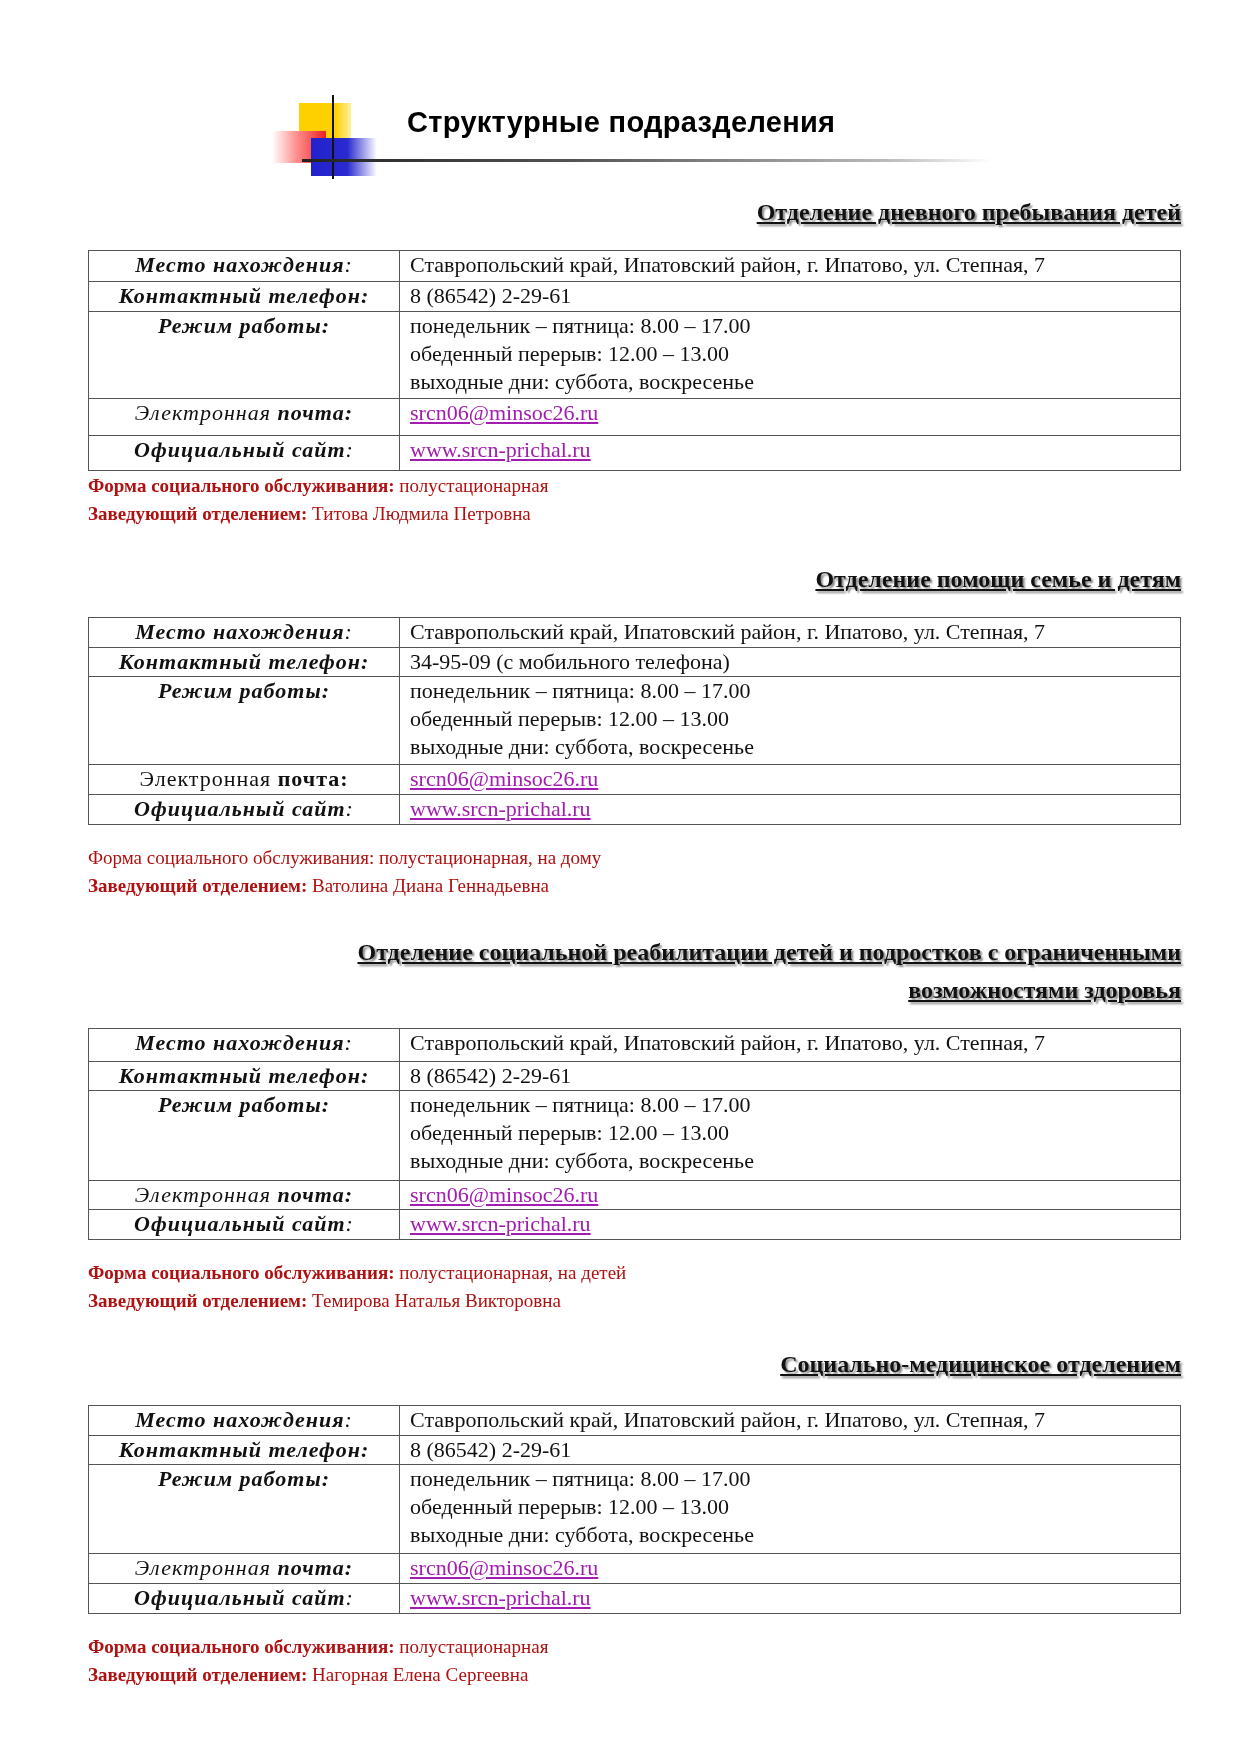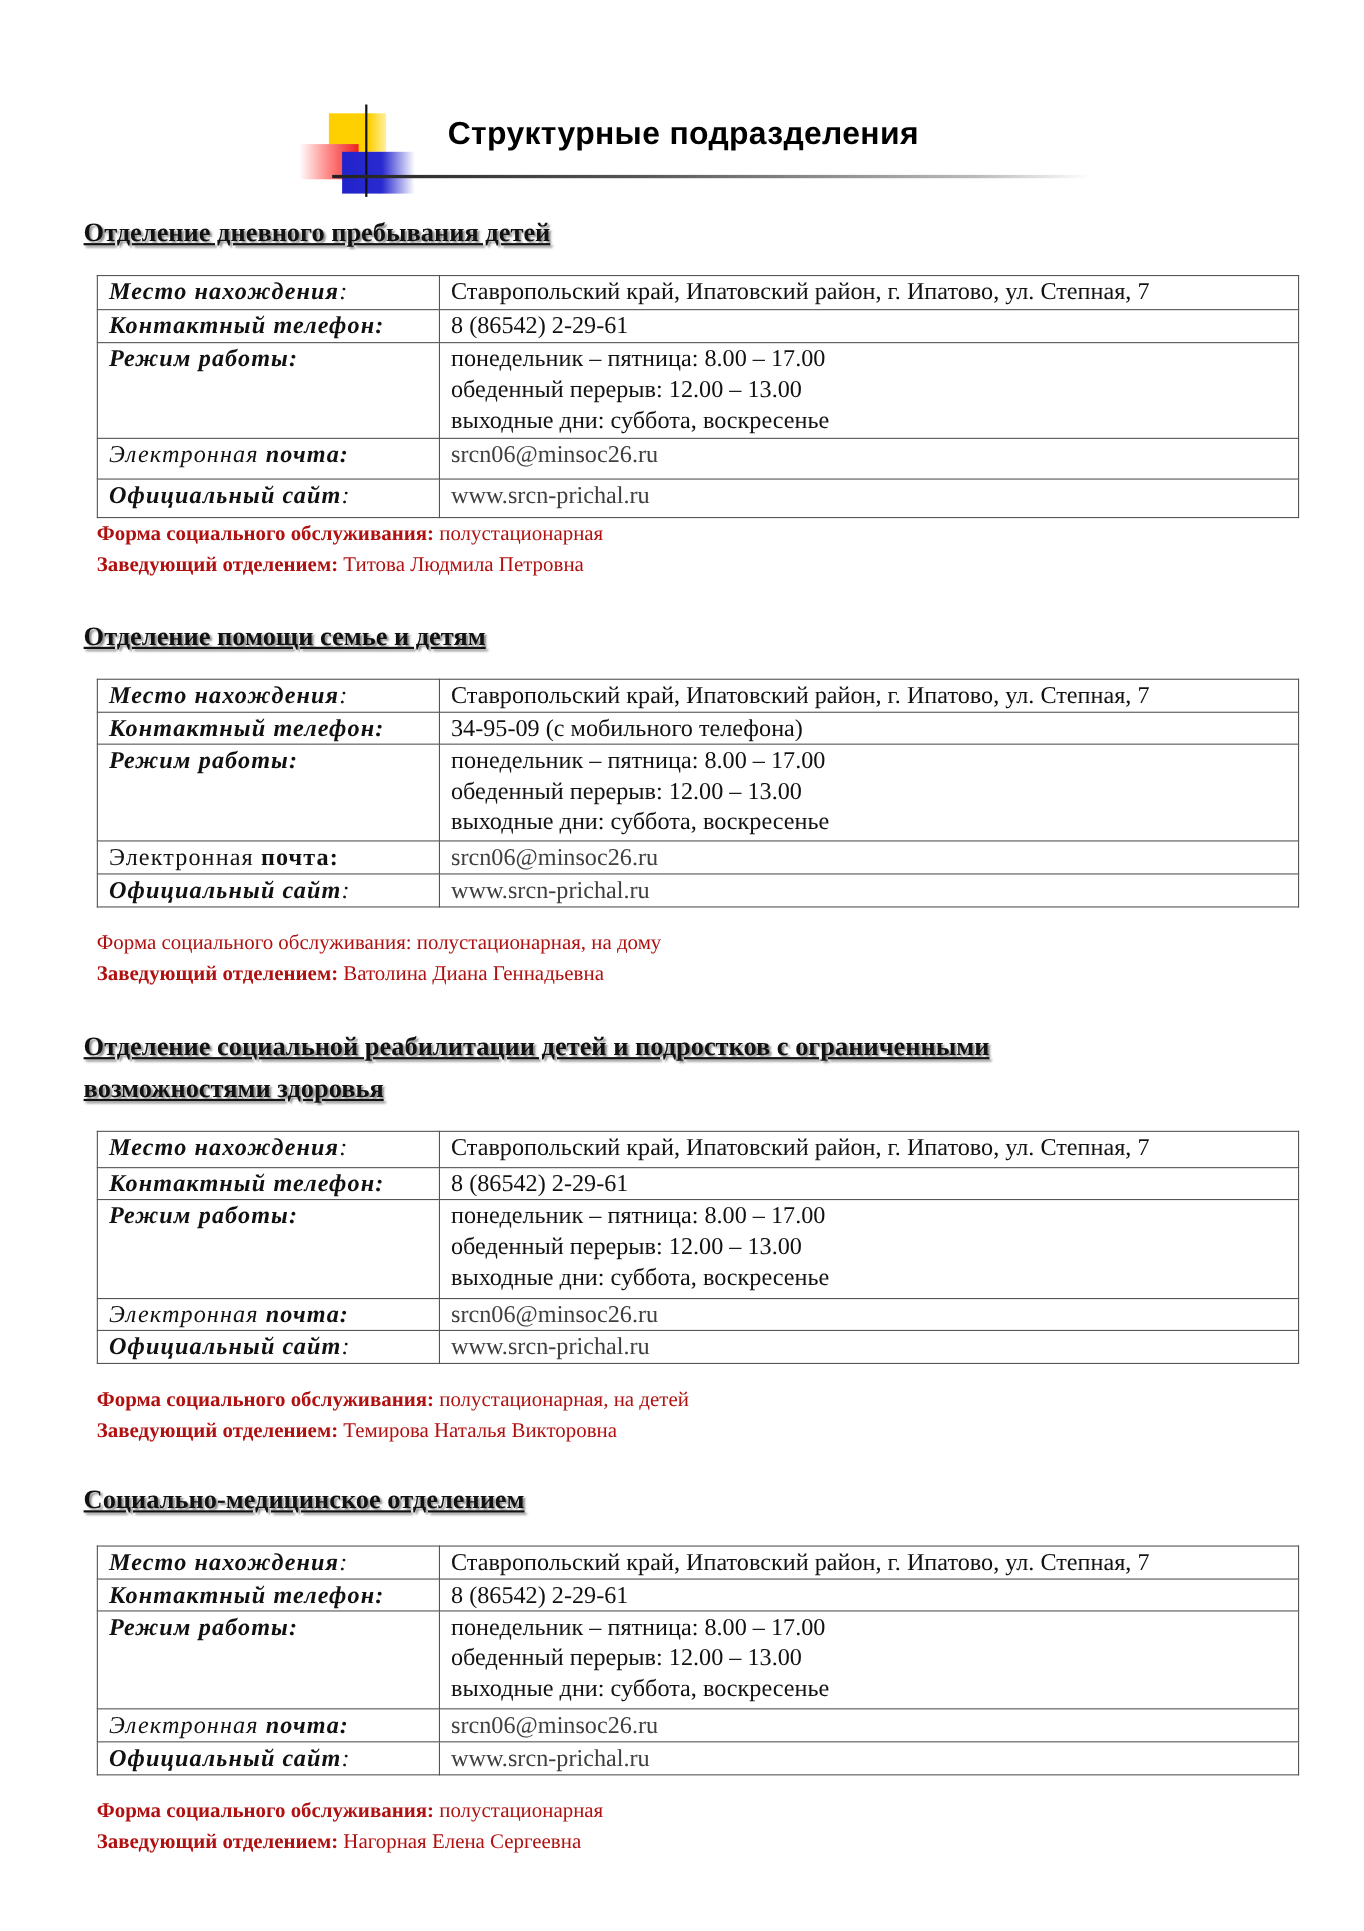--- a/index.html
+++ b/index.html
@@ -12,31 +12,31 @@
   .logo .red { left: 12px; top: 41px; width: 54px; height: 32px;
                background: linear-gradient(90deg, #ffffff 0%, #ff9090 45%, #ee2020 100%); }
   .logo .blue { left: 51px; top: 48px; width: 66px; height: 38px;
                 background: linear-gradient(90deg, #2222cc 0%, #2a2ad0 55%, #ffffff 100%); }
   .logo .vline { left: 72px; top: 5px; width: 2px; height: 84px; background: #111; }
   .logo .hline { left: 42px; top: 69px; width: 690px; height: 3px;
                  background: linear-gradient(90deg, #222 0%, #555 40%, #bbb 85%, #fff 100%); }
   .page-title { position: absolute; left: 407px; top: 106px;
                 font-family: "Liberation Sans", "DejaVu Sans", sans-serif; font-weight: bold;
                 font-size: 29px; color: #000000; letter-spacing: 0.3px; white-space: nowrap; }
-  .sec-heading { position: absolute; left: 76px; width: 1093px; text-align: left;
+  .sec-heading { position: absolute; left: 88px; width: 1093px; text-align: right;
                  font-weight: bold; font-size: 24px; text-decoration: underline;
                  text-shadow: 2px 2px 2px #888; line-height: 38px; }
   table.info { position: absolute; left: 88px; width: 1093px; border-collapse: collapse;
                font-size: 22px; }
   table.info td { border: 1.5px solid #555; padding: 0 10px; vertical-align: top; line-height: 28px; }
-  table.info td.lbl { width: 290px; font-style: italic; font-weight: bold; letter-spacing: 1px; }
+  table.info td.lbl { width: 290px; font-style: italic; font-weight: bold; letter-spacing: 1px; text-align: center; }
   table.info td.lbl .reg { font-weight: normal; }
   table.info td.lbl .reg-it { font-weight: normal; font-style: italic; }
   table.info td.lbl.upright { font-style: normal; }
-  table.info a { color: #404040; }
+  table.info a { color: #a21caf; text-decoration: underline; }
   .footer-line { position: absolute; left: 88px; font-size: 19px; color: #b01010; line-height: 28px; white-space: nowrap; }
   .footer-line b { font-weight: bold; }
 </style>
 </head>
 <body>
 
 <div class="logo">
   <div class="sq yellow"></div>
   <div class="sq red"></div>
   <div class="sq blue"></div>

